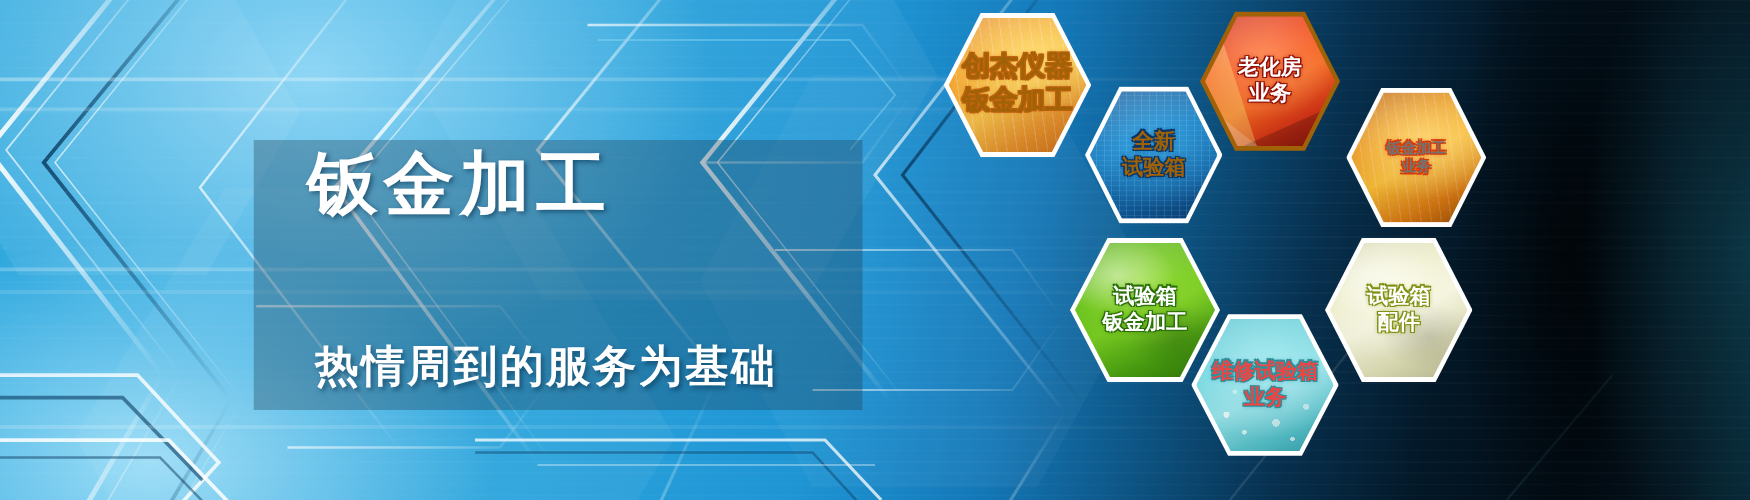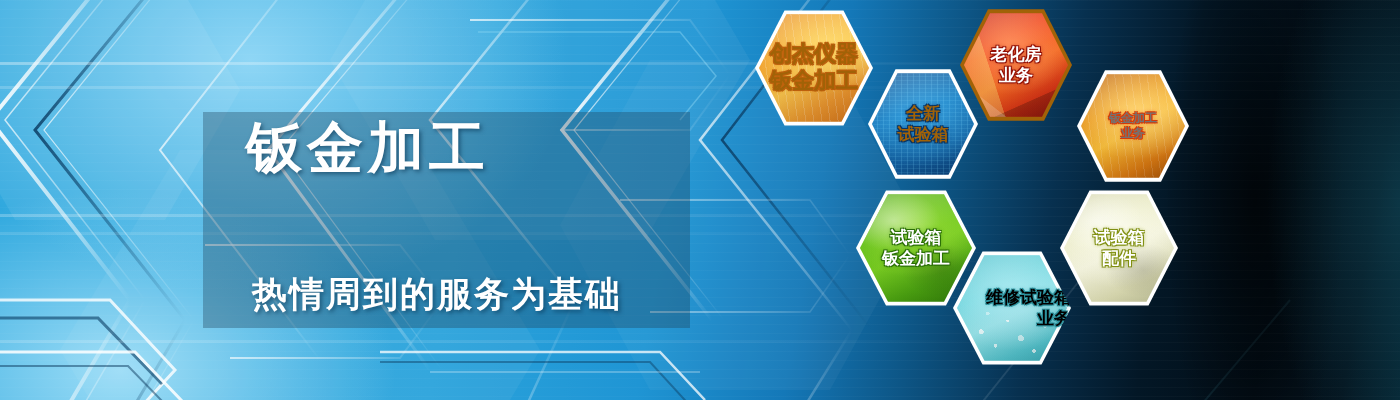--- a/index.html
+++ b/index.html
@@ -360,21 +360,21 @@
         <span>试验箱</span>
         <span>钣金加工</span>
       </div>
     </div>
 
     <div class="hex" style="left:953px; top:250px; width:118px; height:116px; background:#ffffff;">
       <div class="hex-inner fill-cyan">
         <div class="tex-bubbles"></div>
         <div class="tex-gloss"></div>
       </div>
-      <div class="hex-label" style="font-size:17px; color:#000000; text-shadow:0 0 4px #2f9aa6, 1px 1px 0 #2b8b96, -1px 1px 0 #2b8b96, 1px -1px 0 #2b8b96, -1px -1px 0 #2b8b96;align-items:flex-end;">
+      <div class="hex-label" style="font-size:17px; color:#ef4444; text-shadow:0 0 4px #2f9aa6, 1px 1px 0 #2b8b96, -1px 1px 0 #2b8b96, 1px -1px 0 #2b8b96, -1px -1px 0 #2b8b96;">
         <span>维修试验箱</span>
         <span>业务</span>
       </div>
     </div>
 
     <div class="hex" style="left:1060px; top:189px; width:118px; height:118px; background:#ffffff;">
       <div class="hex-inner fill-cream">
         <div class="tex-soft"></div>
         <div class="tex-gloss" style="opacity:.6;"></div>
       </div>

